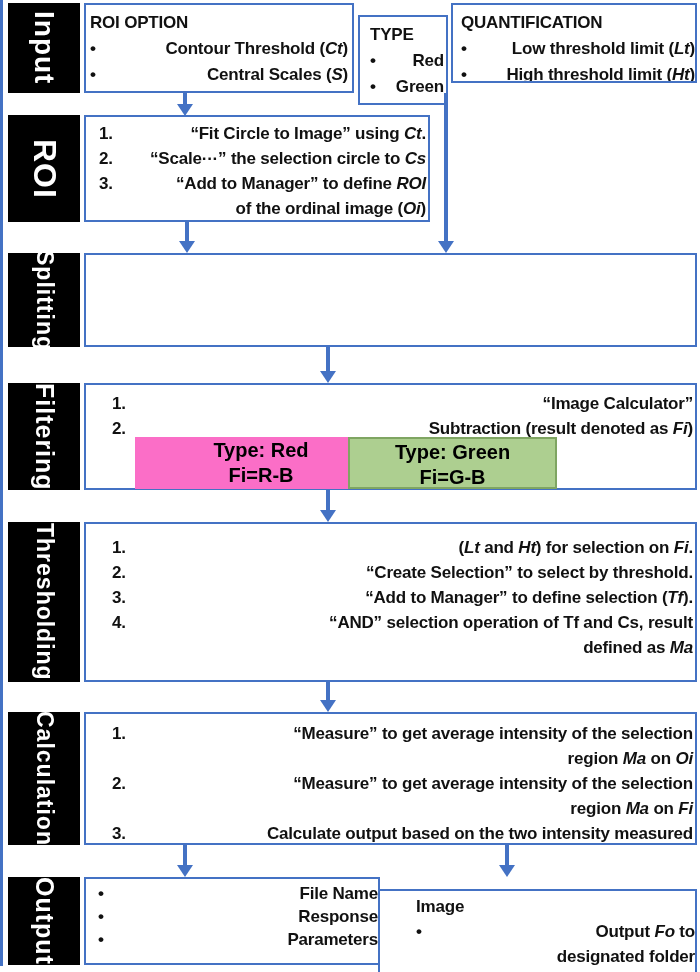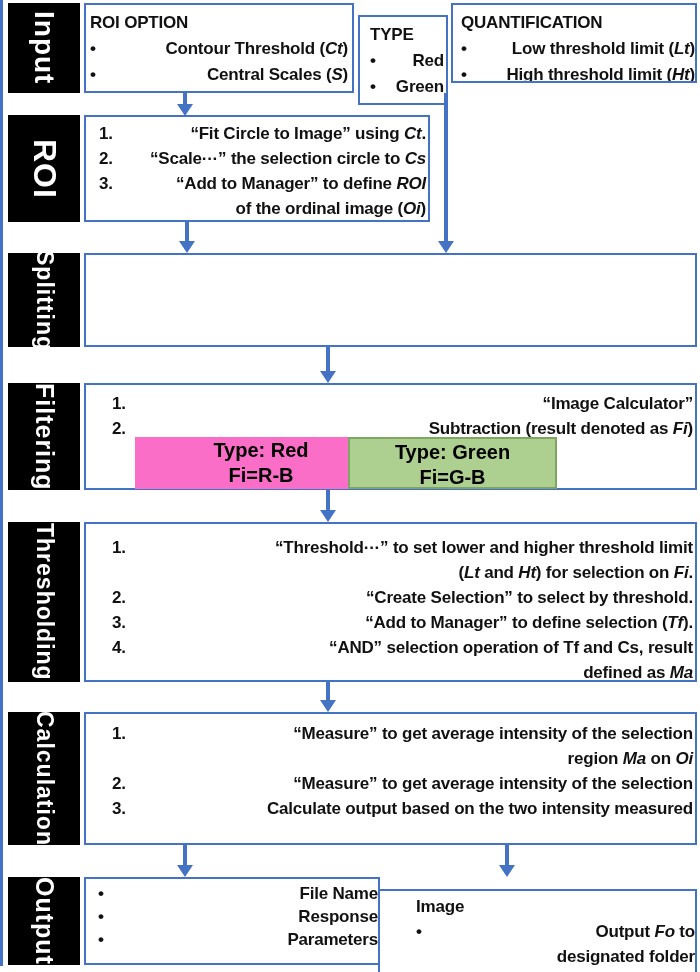--- a/index.html
+++ b/index.html
@@ -163,21 +163,20 @@
   <div class="aline" style="left:326px;top:490px;height:20px;"></div>
   <div class="ahead" style="left:320px;top:510px;"></div>
 
   <div class="vlabel" style="top:522px;height:160px;">
     <span style="font-size:23px;">Thresholding</span>
   </div>
   <div class="bluebox" style="left:84px;top:522px;width:613px;height:160px;padding:11px 2px 0 26px;">
     <div class="li">
       <span class="num">1.</span>
       <div class="txt">
-          <div><span>“Threshold···” to set lower and higher threshold limit</span></div>
           <div><span>(</span><i>Lt</i><span> and </span><i>Ht</i><span>) for selection on </span><i>Fi</i><span>.</span></div>
         </div>
     </div>
     <div class="li">
       <span class="num">2.</span>
       <div class="txt">
           <div><span>“Create Selection” to select by threshold.</span></div>
         </div>
     </div>
     <div class="li">
@@ -206,20 +205,21 @@
       <span class="num">1.</span>
       <div class="txt">
           <div><span>“Measure” to get average intensity of the selection</span></div>
           <div><span>region </span><i>Ma</i><span> on </span><i>Oi</i></div>
         </div>
     </div>
     <div class="li">
       <span class="num">2.</span>
       <div class="txt">
           <div><span>“Measure” to get average intensity of the selection</span></div>
+          <div><span>region </span><i>Ma</i><span> on </span><i>Fi</i></div>
         </div>
     </div>
     <div class="li">
       <span class="num">3.</span>
       <div class="txt">
           <div><span>Calculate output based on the two intensity measured</span></div>
         </div>
     </div>
   </div>
 

